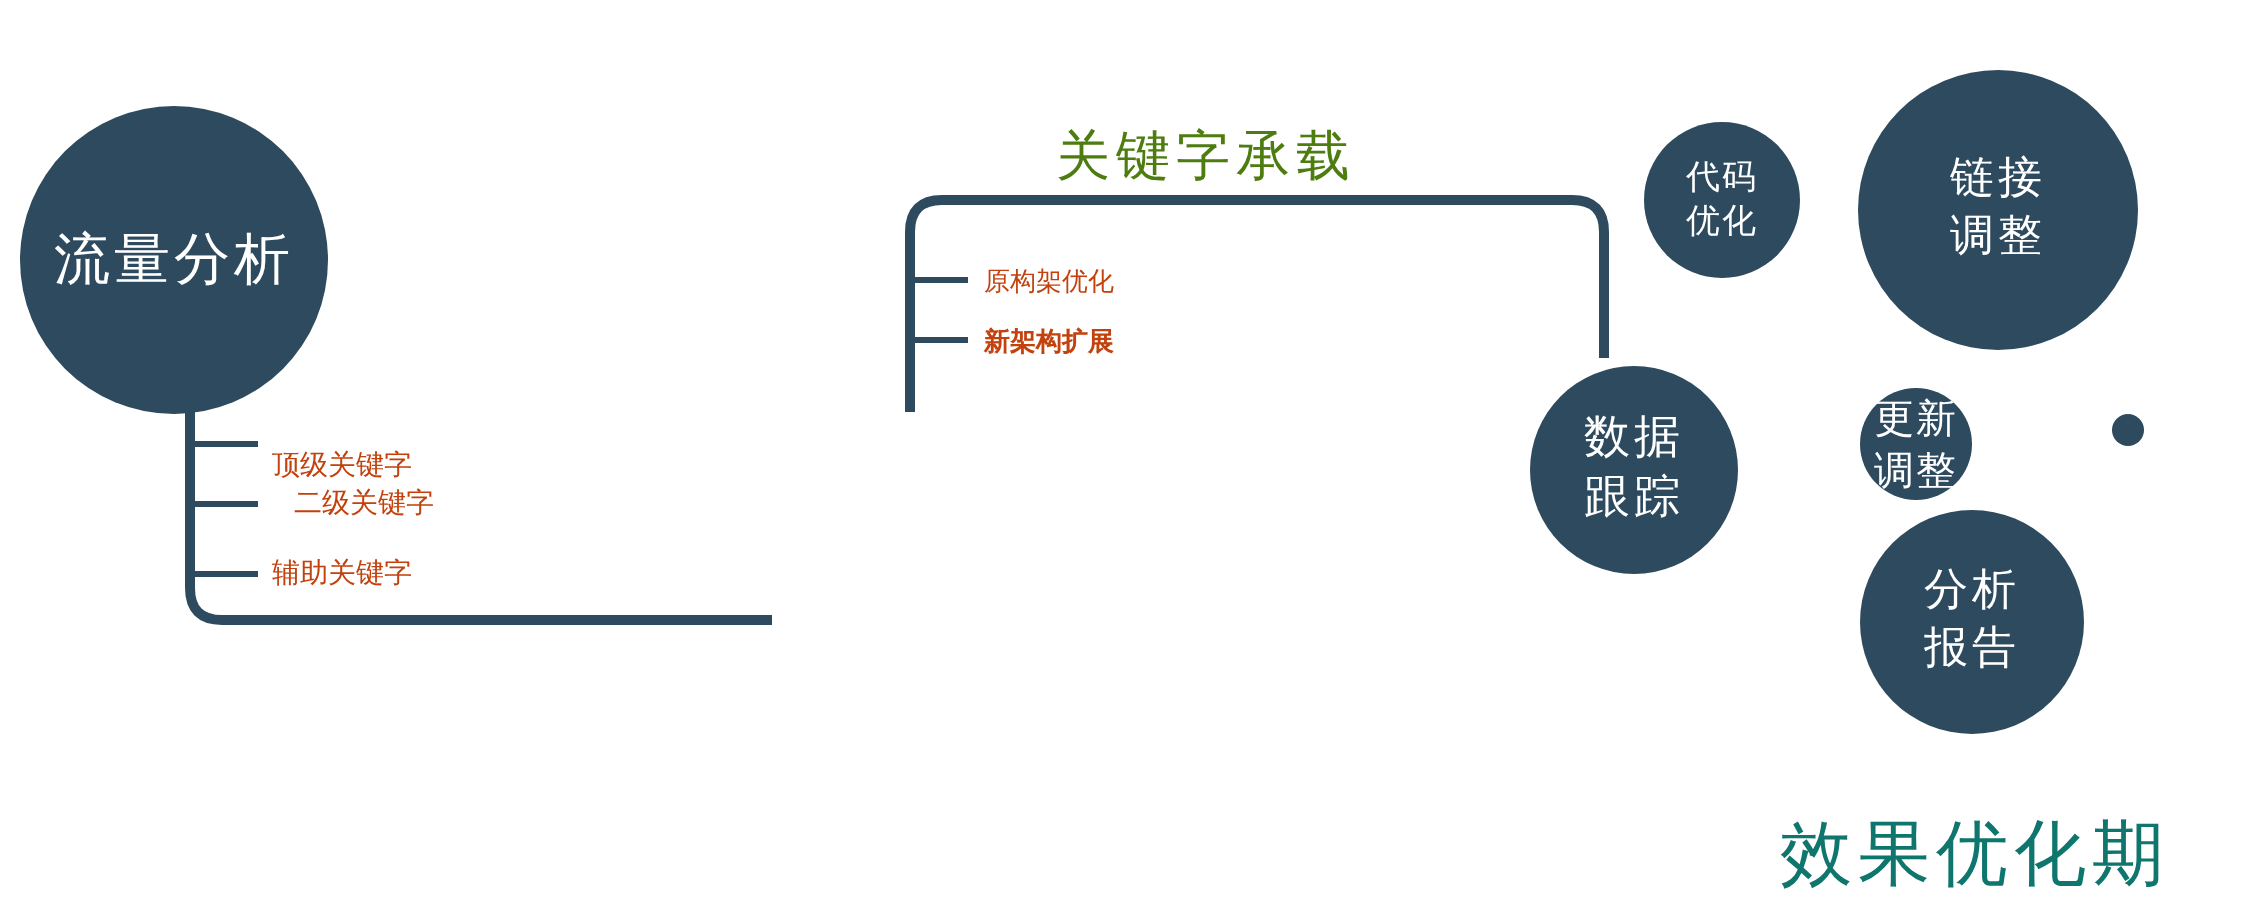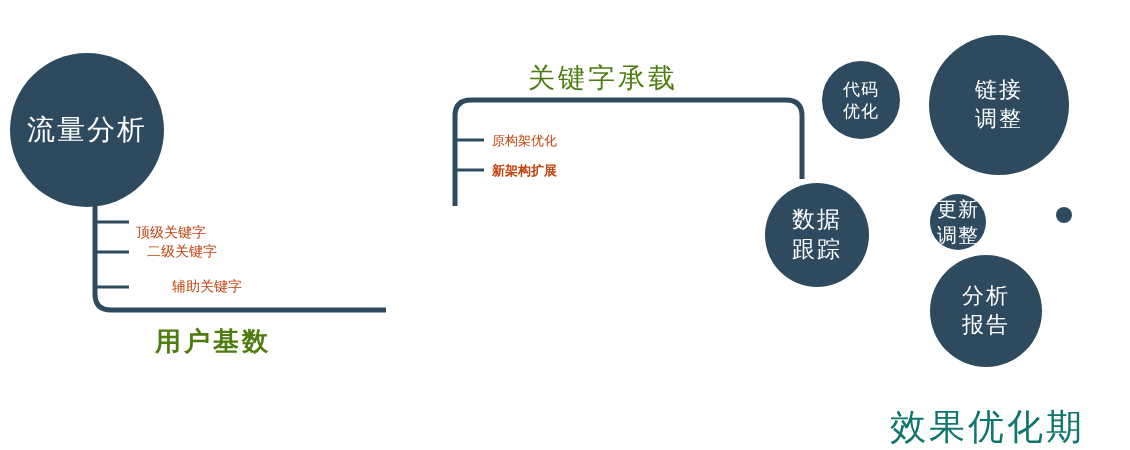--- a/index.html
+++ b/index.html
@@ -116,23 +116,22 @@
 
   <div class="dot" style="left:1056px; top:207px; width:16px; height:16px;"></div>
 
   <div class="node node-lg" style="left:930px; top:255px; width:112px; height:112px;align-items:center;">
     <span>分析</span>
     <span>报告</span>
   </div>
 
   <div class="tick-label" style="left:136px; top:224px;">顶级关键字</div>
   <div class="tick-label" style="left:136px; top:243px;margin-left:11px;">二级关键字</div>
-  <div class="tick-label" style="left:136px; top:278px;margin-left:36px;">辅助关键字</div>
+  <div class="tick-label" style="left:136px; top:278px;">辅助关键字</div>
 
   <div class="tick-label small" style="left:492px; top:132px;">原构架优化</div>
   <div class="tick-label small" style="left:492px; top:162px;font-weight:bold;">新架构扩展</div>
 
-  <div class="edge-label user-base" style="left:155px; top:324px;">用户基数</div>
   <div class="edge-label keyword" style="left:528px; top:60px;">关键字承载</div>
 
   <div class="caption" style="left:890px; top:403px;">效果优化期</div>
 
 </div>
 
 </body></html>

